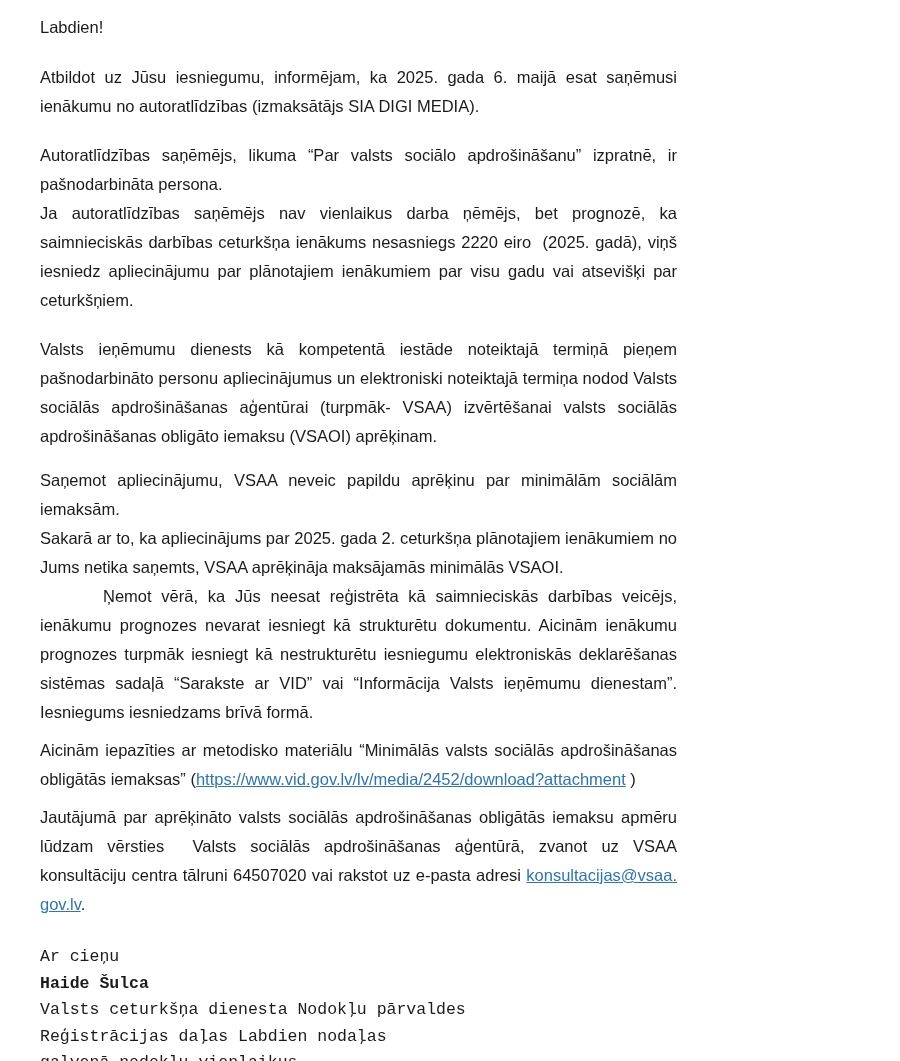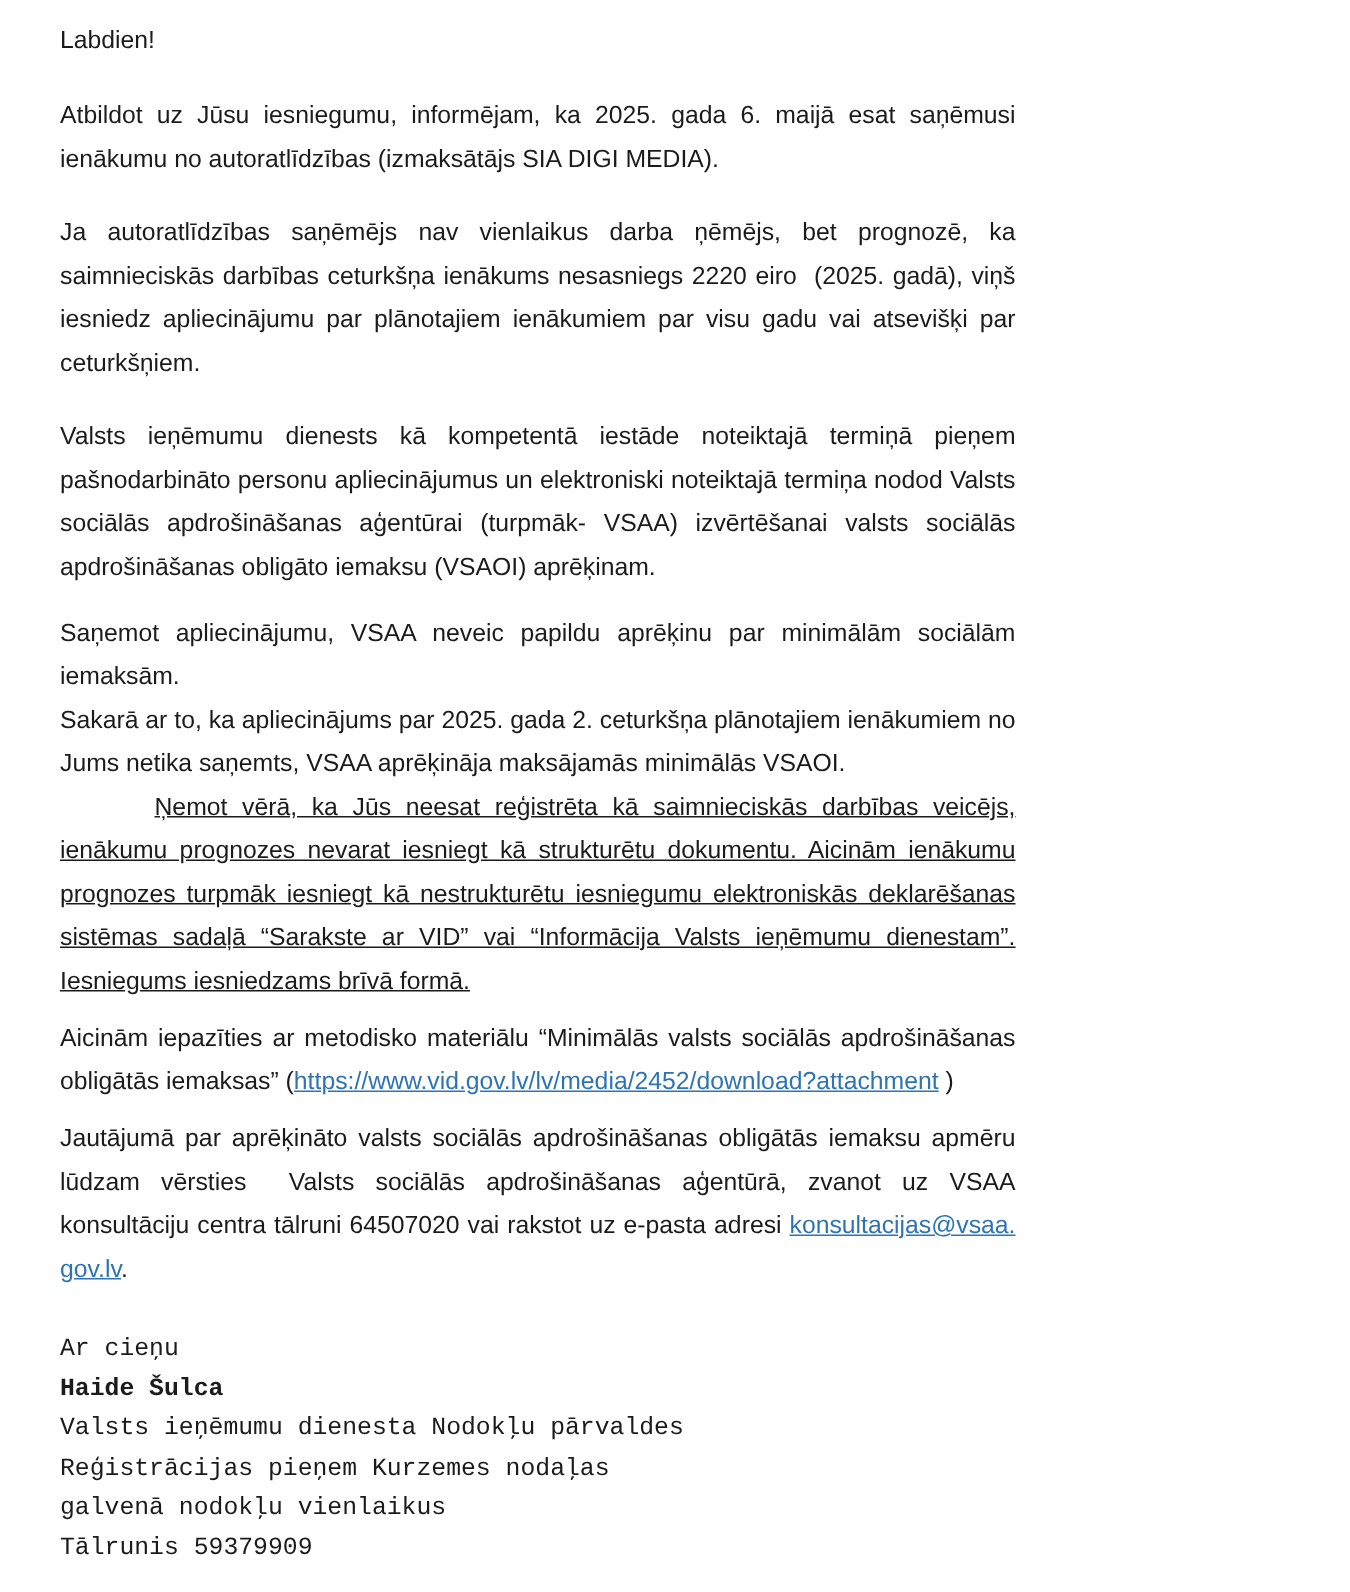--- a/index.html
+++ b/index.html
@@ -26,21 +26,21 @@
     text-align: justify;
     text-justify: inter-word;
   }
   .left { text-align: left; }
   .mb-blank   { margin-bottom: 21px; }
   .mb-blank2  { margin-bottom: 20px; }
   .mb-med     { margin-bottom: 15px; }
   .mb-small   { }
   .mb-tiny    { margin-bottom: 9px; }
   .mb-micro   { margin-bottom: 13px; }
-  .indent-first { text-indent: 63px; text-decoration: underline; }
+  .indent-first { text-indent: 63px; }
   .link {
     color: #2E74B5;
     text-decoration: underline;
     cursor: pointer;
     word-break: break-all;
   }
   .signature {
     line-height: 26.5px;
     text-align: left;
     margin-top: 25px;
@@ -50,36 +50,37 @@
 </style>
 </head>
 <body>
 
 <div class="page" style="color: rgb(27, 27, 27);">
 
   <p class="para left mb-blank">Labdien!</p>
 
   <p class="para mb-blank2">Atbildot uz Jūsu iesniegumu, informējam, ka 2025. gada 6. maijā esat saņēmusi ienākumu no autoratlīdzības (izmaksātājs SIA DIGI MEDIA).</p>
 
+  <p class="para">Autoratlīdzības saņēmējs, likuma “Par valsts sociālo apdrošināšanu” izpratnē, ir pašnodarbināta persona.</p>
   <p class="para mb-blank2">Ja autoratlīdzības saņēmējs nav vienlaikus darba ņēmējs, bet prognozē, ka saimnieciskās darbības ceturkšņa ienākums nesasniegs 2220 eiro&nbsp; (2025. gadā), viņš iesniedz apliecinājumu par plānotajiem ienākumiem par visu gadu vai atsevišķi par ceturkšņiem.</p>
 
   <p class="para mb-med">Valsts ieņēmumu dienests kā kompetentā iestāde noteiktajā termiņā pieņem pašnodarbināto personu apliecinājumus un elektroniski noteiktajā termiņa nodod Valsts sociālās apdrošināšanas aģentūrai (turpmāk- VSAA) izvērtēšanai valsts sociālās apdrošināšanas obligāto iemaksu (VSAOI) aprēķinam.</p>
 
   <p class="para">Saņemot apliecinājumu, VSAA neveic papildu aprēķinu par minimālām sociālām iemaksām.</p>
   <p class="para mb-small">Sakarā ar to, ka apliecinājums par 2025. gada 2. ceturkšņa plānotajiem ienākumiem no Jums netika saņemts, VSAA aprēķināja maksājamās minimālās VSAOI.</p>
 
   <p class="para indent-first mb-tiny">Ņemot vērā, ka Jūs neesat reģistrēta kā saimnieciskās darbības veicējs, ienākumu prognozes nevarat iesniegt kā strukturētu dokumentu. Aicinām ienākumu prognozes turpmāk iesniegt kā nestrukturētu iesniegumu elektroniskās deklarēšanas sistēmas sadaļā “Sarakste ar VID” vai “Informācija Valsts ieņēmumu dienestam”. Iesniegums iesniedzams brīvā formā.</p>
 
   <p class="para mb-tiny"><span>Aicinām iepazīties ar metodisko materiālu “Minimālās valsts sociālās apdrošināšanas obligātās iemaksas” (</span><a class="link" style="color: rgb(46, 116, 181);">https://www.vid.gov.lv/lv/media/2452/download?attachment</a><span> )</span></p>
 
   <p class="para mb-micro"><span>Jautājumā par aprēķināto valsts sociālās apdrošināšanas obligātās iemaksu apmēru lūdzam vērsties&nbsp; Valsts sociālās apdrošināšanas aģentūrā, zvanot uz VSAA konsultāciju centra tālruni 64507020 vai rakstot uz e-pasta adresi </span><a class="link" style="color: rgb(46, 116, 181);">konsultacijas@vsaa.gov.lv</a><span>.</span></p>
 
 
   <div class="signature">
     <div>Ar cieņu</div>
     <div class="sig-name">Haide Šulca</div>
-    <div>Valsts ieņēmumu dienesta Nodokļu pārvaldes</div>
-    <div>Reģistrācijas pieņem Kurzemes nodaļas</div>
+    <div>Valsts ceturkšņa dienesta Nodokļu pārvaldes</div>
+    <div>Reģistrācijas daļas Labdien nodaļas</div>
     <div>galvenā nodokļu vienlaikus</div>
     <div>Tālrunis 59379909</div>
   </div>
 
 </div>
 
 </body></html>

